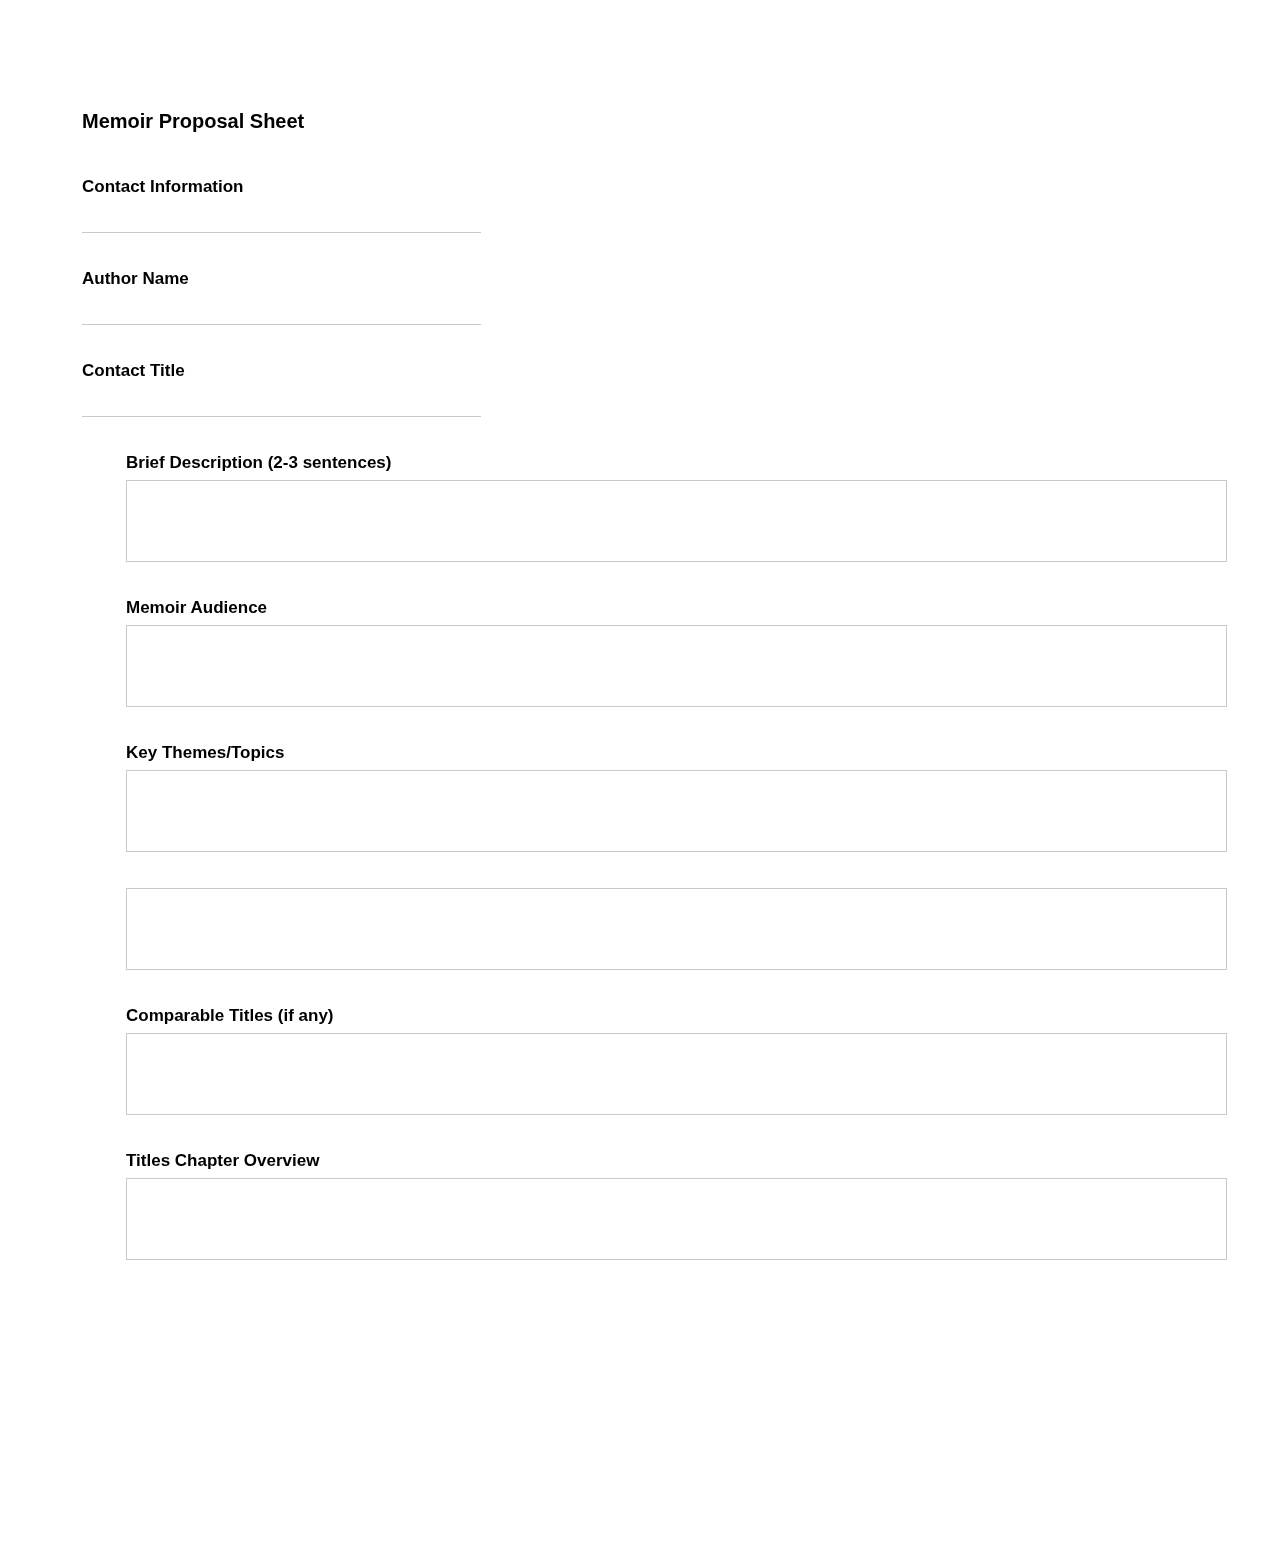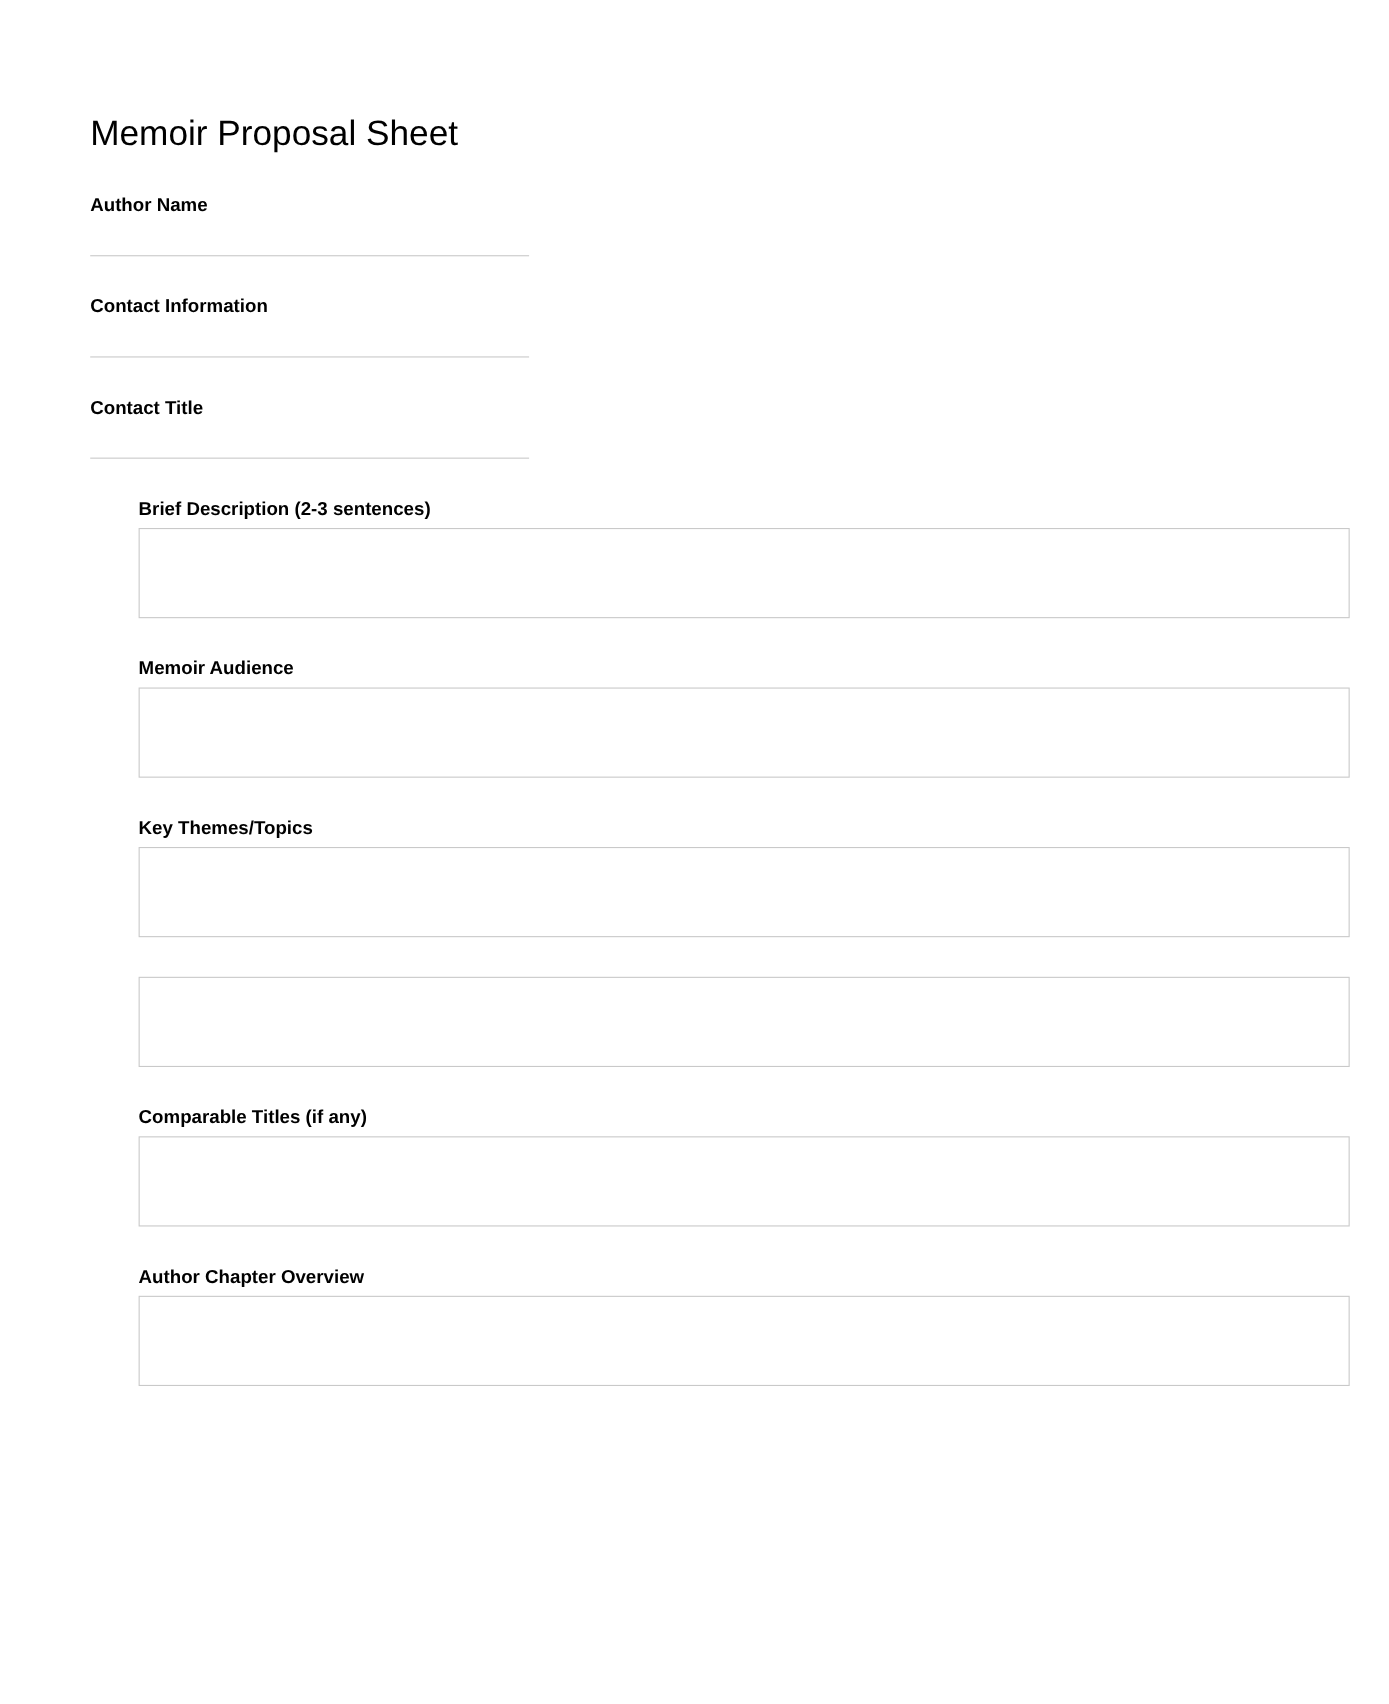--- a/index.html
+++ b/index.html
@@ -16,23 +16,23 @@
     overflow: hidden;
   }
   .page {
     width: 1263px;
     height: 1549px;
     padding: 103px 80px 0 82px;
     background: #ffffff;
   }
   .page-title {
     margin: 0 0 37px 0;
-    font-size: 32px;
+    font-size: 20px;
     line-height: 37px;
-    font-weight: normal;
+    font-weight: bold;
     letter-spacing: 0;
   }
   .field {
     margin: 0;
   }
   .field-label {
     font-size: 17px;
     line-height: 20px;
     font-weight: bold;
   }
@@ -72,26 +72,26 @@
   }
 </style>
 </head>
 <body>
 
 <div class="page">
 
   <h1 class="page-title">Memoir Proposal Sheet</h1>
 
   <div class="field field--line">
-    <div class="field-label">Author Name</div>
+    <div class="field-label">Contact Information</div>
     <input class="line-input" type="text" style="">
   </div>
 
   <div class="field field--line">
-    <div class="field-label">Contact Information</div>
+    <div class="field-label">Author Name</div>
     <input class="line-input" type="text" style="">
   </div>
 
   <div class="field field--line">
     <div class="field-label">Contact Title</div>
     <input class="line-input" type="text" style="">
   </div>
 
   <div class="field field--box">
     <div class="field-label">Brief Description (2-3 sentences)</div>
@@ -111,17 +111,17 @@
   <div class="field field--box">
     <textarea class="box-input" style=""></textarea>
   </div>
 
   <div class="field field--box">
     <div class="field-label">Comparable Titles (if any)</div>
     <textarea class="box-input" style=""></textarea>
   </div>
 
   <div class="field field--box">
-    <div class="field-label">Author Chapter Overview</div>
+    <div class="field-label">Titles Chapter Overview</div>
     <textarea class="box-input" style=""></textarea>
   </div>
 
 </div>
 
 </body></html>

